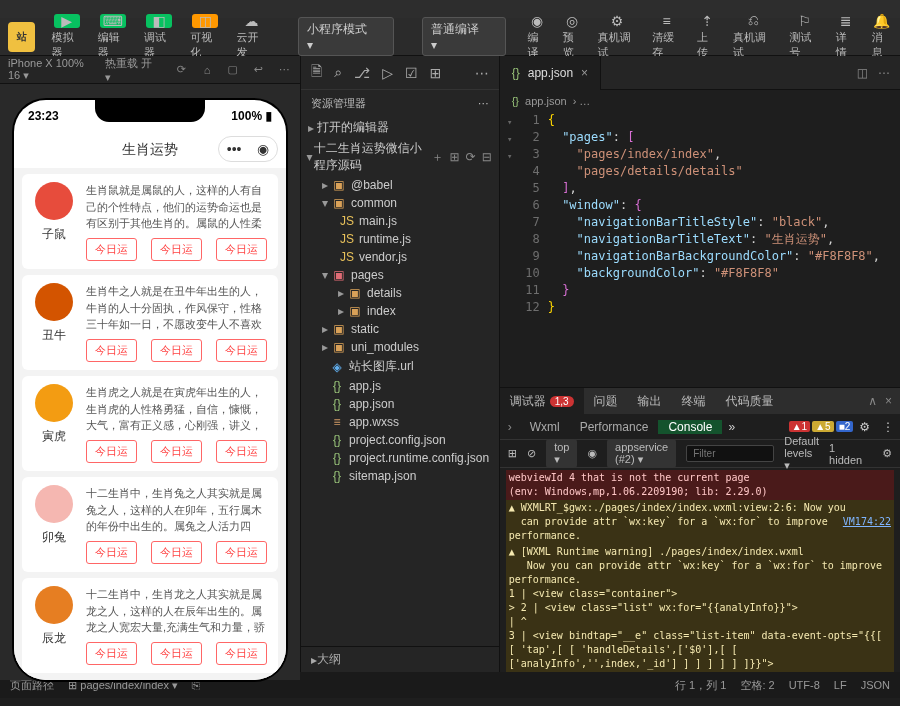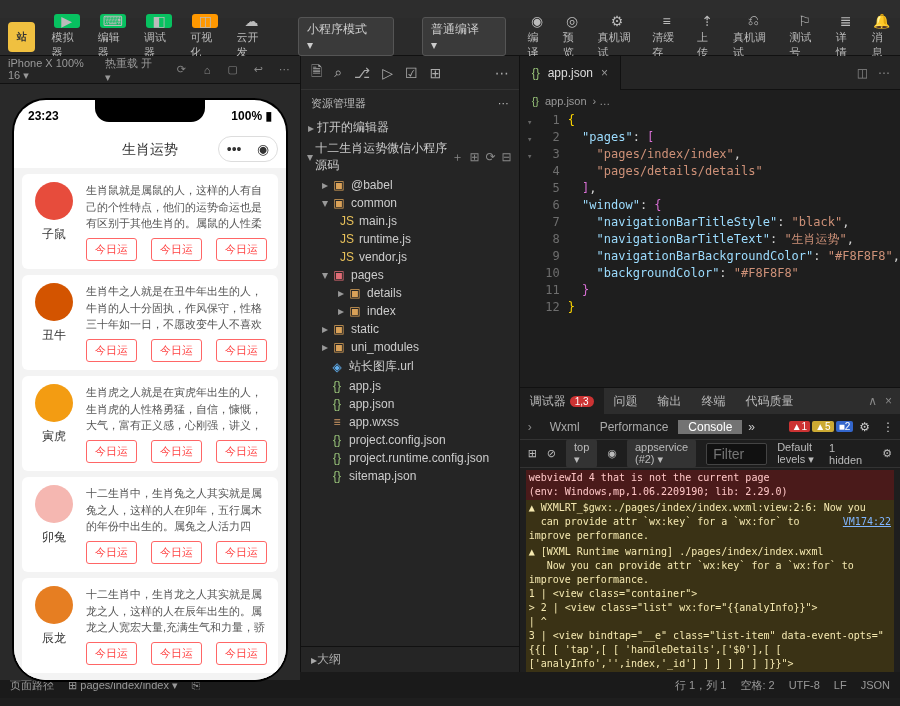--- a/index.html
+++ b/index.html
@@ -70,24 +70,24 @@
 .br { color:#ffd700;}
 .br2 { color:#da70d6;}
 .debugger { height:285px; background:#1e1e1e; border-top:1px solid #111; display:flex; flex-direction:column;}
 .dbgtabs { height:26px; background:#2d2d2d; display:flex; align-items:center; font-size:12px;}
 .dbgtab { padding:0 10px; color:#bbb; height:26px; display:flex; align-items:center;}
 .dbgtab.active { background:#1e1e1e;}
 .badge { background:#cc3333; color:#fff; border-radius:8px; padding:0 5px; font-size:10px; margin-left:4px;}
 .dbgright { margin-left:auto; display:flex; gap:8px; padding:0 8px; color:#888;}
 .dbgsubtabs { height:26px; display:flex; align-items:center; border-bottom:1px solid #333; font-size:12px;}
 .dbgsubtab { padding:0 10px; color:#aaa;}
-.dbgsubtab.active { background:#737373; color:#fff;}
+.dbgsubtab.active { background:#14532d; color:#fff;}
 .dbgtoolbar { height:28px; display:flex; align-items:center; padding:0 8px; gap:10px; border-bottom:1px solid #333; font-size:11px; color:#bbb;}
 .pill { background:#333; padding:2px 8px; border-radius:3px;}
-.filter { background:#111; border:1px solid #444; color:#999; padding:2px 6px; width:61px; border-radius:2px; font-size:14px;}
+.filter { background:#111; border:1px solid #444; color:#999; padding:2px 6px; width:88px; border-radius:2px; font-size:10px;}
 .statusbadges { display:flex; gap:2px; font-size:10px;}
 .statusbadges span { padding:0 3px; border-radius:2px;}
 .console { flex:1; overflow:hidden; font-family:Consolas,monospace; font-size:10px; line-height:14px; padding:2px 6px; color:#ccc;}
 .console .redbg { background:#4a1a1a; color:#ffc7c7; padding:1px 3px;}
 .console .yel { background:#3a3215; color:#f5e9b0; padding:1px 3px; display:block;}
 .console .link { color:#7fb5ff; text-decoration:underline; float:right;}
 .console .grey { color:#999;}
 .outline { height:26px; background:#252525; border-top:1px solid #111; display:flex; align-items:center; padding:0 10px; color:#aaa; font-size:12px;}
 .statusbar { height:26px; background:#1a1a1a; display:flex; align-items:center; padding:0 10px; color:#999; font-size:11px; gap:14px;}
 .bottomright { flex:1; display:flex; flex-direction:column;}

